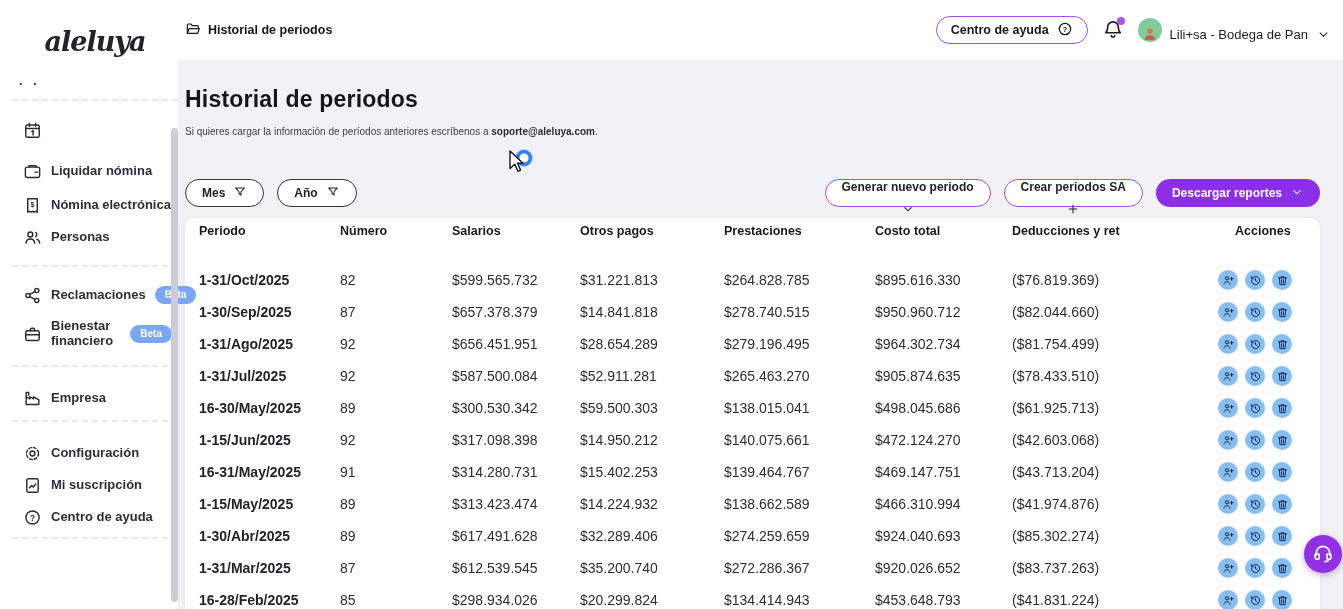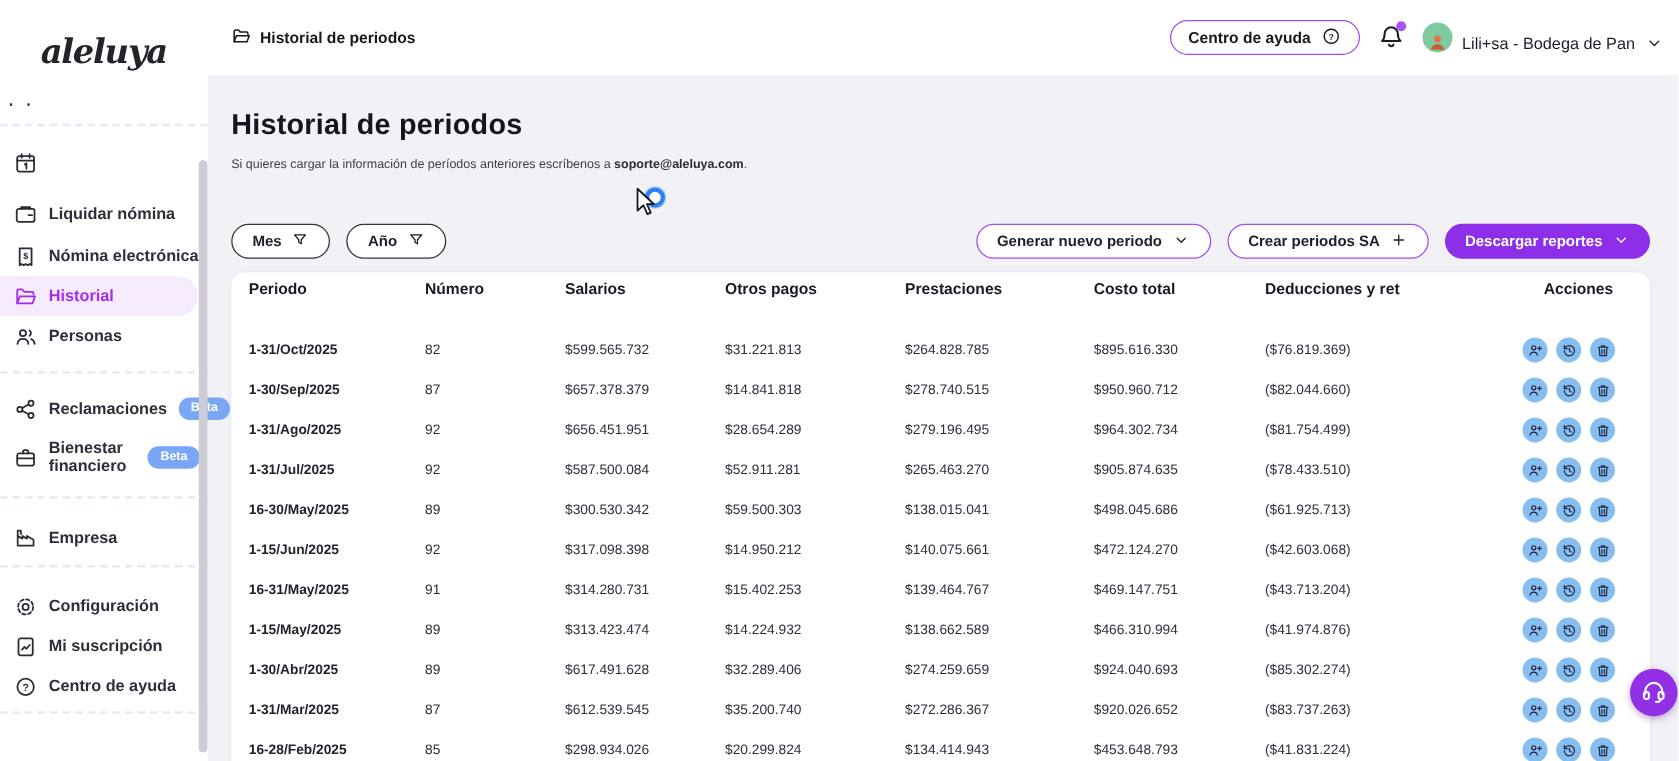--- a/index.html
+++ b/index.html
@@ -2,21 +2,21 @@
 <html style="--accent: #8d2fe8; --accent-border: #a24ef0; --active-item-bg: #f6ebfd; --active-item-text: #a22ce8; --action-circle: #87bef0; --icon-navy: #1e2545; --beta-badge-bg: #7aa7f5; --beta-badge-text: #ffffff; --main-bg: #f2f1f6; --top-strip: #dceafc; --avatar-bg: #7fca9e; --fab-bg: #9130e4; --bell-dot: #a855f7; --text-body: #2e2e3a;"><head>
 <meta charset="utf-8">
 <style>
   * { box-sizing: border-box; margin: 0; padding: 0; }
   body { font-family: "Liberation Sans", sans-serif; background:#fff; }
   .screen { position:relative; width:1343px; height:609px; background:#fff; overflow:hidden; color:var(--text-body,#2e2e3a); }
 
   .top-strip { position:absolute; left:383px; top:0; width:738px; height:5px; background:var(--top-strip,#dceafc); }
 
   
-  .sidebar { position:absolute; left:0; top:0; width:166px; height:609px; background:#fff; z-index:3; }
+  .sidebar { position:absolute; left:12px; top:0; width:166px; height:609px; background:#fff; z-index:3; }
   .logo { margin:26px 10px 0; text-align:center; font-family:"DejaVu Serif", serif; font-style:italic; font-weight:800; font-size:27px; letter-spacing:-1px; color:#23232b; }
   .side-dots { margin:22px 0 0 7px; font-size:13px; font-weight:800; letter-spacing:3px; color:#2a2a33; line-height:10px; }
   .side-divider { border-top:2px dashed #e2ebf5; margin:6px 0; }
   .side-divider.first { margin-top:10px; }
   nav.side-nav { display:flex; flex-direction:column; }
   .side-item { display:flex; align-items:center; gap:9px; min-height:32px; padding:4px 6px 4px 11px; font-size:13px; font-weight:600; color:#2e2e3a; line-height:1.15; cursor:pointer; }
   .side-item .si-icon { width:19px; height:19px; flex:0 0 19px; display:flex; align-items:center; justify-content:center; color:#2b2b36; }
   .side-item .si-icon svg { width:19px; height:19px; }
   .side-item.active { background:var(--active-item-bg,#f6ebfd); border-radius:0 17px 17px 0; margin-right:8px; color:var(--active-item-text,#a22ce8); }
   .side-item.active .si-icon { color:var(--active-item-text,#a22ce8); }
@@ -41,31 +41,31 @@
 
   
   .main { position:absolute; left:166px; top:60px; width:1177px; height:549px; background:var(--main-bg,#f2f1f6); padding:26px 23px 0 19px; }
   .page-title { font-size:23px; font-weight:800; color:#15151f; letter-spacing:.2px; }
   .page-subtitle { margin-top:13px; font-size:10px; color:#3e3e4a; }
   .page-subtitle b { font-weight:700; color:#2b2b36; }
   .filters-row { margin-top:42px; display:flex; align-items:center; width:1135px; }
   .pill-btn { display:flex; align-items:center; gap:8px; height:28px; padding:0 16px; border-radius:15px; background:#fff; font-size:12px; font-weight:700; font-family:inherit; cursor:pointer; color:#1e1e28; }
   .pill-btn svg { width:14px; height:14px; }
   .pill-dark { border:1.6px solid #33333e; }
-  .pill-purple { border:1.6px solid var(--accent-border,#a24ef0); }
+  .pill-purple { border:1.6px solid var(--accent-border,#a24ef0);flex-direction:column; }
   .pill-filled { border:none; background:var(--accent,#8d2fe8); color:#fff; }
   .filters-left { display:flex; gap:13px; }
   .filters-right { margin-left:auto; display:flex; gap:13px; }
 
   
   .table-card { margin-top:11px; width:1135px; height:420px; background:#fff; border-radius:10px; box-shadow:0 1px 4px rgba(40,40,60,.07); overflow:hidden; }
   .thead, .trow { display:grid; grid-template-columns:141px 112px 128px 144px 151px 137px 206px 1fr; align-items:center; padding:16px 14px; }
   .thead { height:36px; padding-top:6px; font-size:12.5px; font-weight:700; color:#191923; }
   .thead .hcell-actions { padding-left:17px; }
-  .trow { height:32px; font-size:11px; color:#2d2d3a; }
+  .trow { height:32px; font-size:14px; color:#2d2d3a; }
   .trow .col0 { font-weight:600; color:#23232e; }
   .col-actions { display:flex; gap:7px; align-items:center; }
   .action-btn { width:20px; height:20px; border-radius:50%; border:none; background:var(--action-circle,#87bef0); color:var(--icon-navy,#1e2545); display:flex; align-items:center; justify-content:center; cursor:pointer; padding:0; }
   .action-btn svg { width:13px; height:13px; }
 
   
   .fab { position:absolute; left:1304px; top:535px; width:38px; height:38px; border-radius:50%; border:none; background:var(--fab-bg,#9130e4); color:#fff; display:flex; align-items:center; justify-content:center; cursor:pointer; z-index:5; box-shadow:0 2px 6px rgba(80,20,140,.35); }
   .fab svg { width:22px; height:22px; }
   .cursor-wrap { position:absolute; left:503px; top:144px; width:40px; height:40px; z-index:6; pointer-events:none; }
 </style>
@@ -98,29 +98,20 @@
         <span>Liquidar nómina</span>
       </div>
       <div class="side-item">
         <span class="si-icon">
             <svg viewBox="0 0 24 24" fill="none" stroke="currentColor" stroke-width="1.8" stroke-linecap="round" stroke-linejoin="round">
               <path d="M6 3.5h12v17l-2-1.2-2 1.2-2-1.2-2 1.2-2-1.2-2 1.2z"></path>
               <text x="12" y="14.5" font-size="9" text-anchor="middle" fill="currentColor" stroke="none" font-weight="700">$</text>
             </svg>
           </span>
         <span>Nómina electrónica</span>
-      </div>
-      <div class="side-item active">
-        <span class="si-icon">
-            <svg viewBox="0 0 24 24" fill="none" stroke="currentColor" stroke-width="1.8" stroke-linecap="round" stroke-linejoin="round">
-              <path d="M3.5 18.5V6.2c0-.9.7-1.7 1.6-1.7h3.6l2 2.4h7.7c.9 0 1.6.7 1.6 1.6v1.2"></path>
-              <path d="M3.5 18.5l2.6-7h15.4l-2.5 7z"></path>
-            </svg>
-          </span>
-        <span>Historial</span>
       </div>
       <div class="side-item">
         <span class="si-icon">
             <svg viewBox="0 0 24 24" fill="none" stroke="currentColor" stroke-width="1.8" stroke-linecap="round" stroke-linejoin="round">
               <circle cx="9.3" cy="8.2" r="3.1"></circle>
               <path d="M3.8 19c.4-3.1 2.6-5 5.5-5 3 0 5.1 1.9 5.5 5M16 5.6a3.1 3.1 0 0 1 0 5.2M17.6 14.3c2 .6 3.2 2.3 3.5 4.7"></path>
             </svg>
           </span>
         <span>Personas</span>
       </div>

